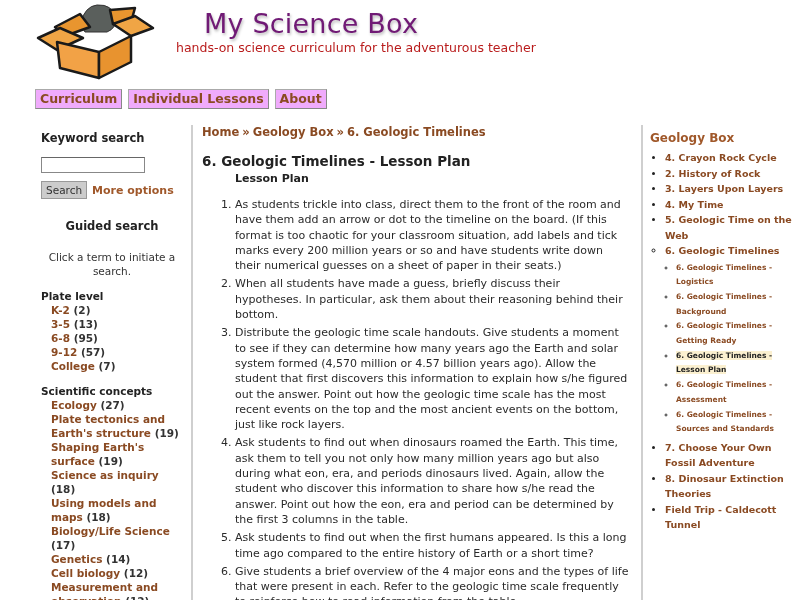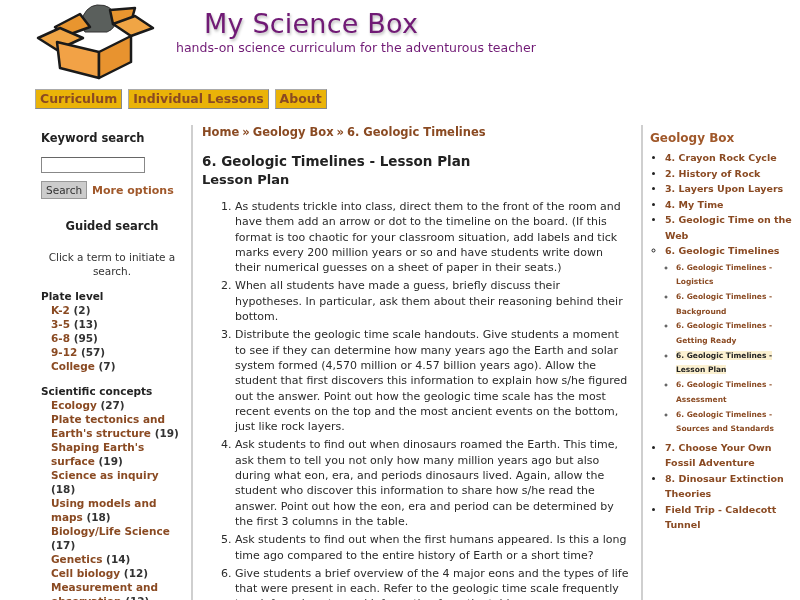--- a/index.html
+++ b/index.html
@@ -3,24 +3,24 @@
   <meta charset="utf-8">
   <style>
     * { box-sizing: border-box; margin: 0; padding: 0; }
     html, body { width: 800px; height: 600px; overflow: hidden; background: #ffffff; }
     body { font-family: "DejaVu Sans", sans-serif; color: #222; position: relative; }
     a { color: #8a4a22; text-decoration: none; }
 
     
     .logo { position: absolute; left: 35px; top: 2px; width: 125px; height: 78px; }
     .site-title { position: absolute; left: 192px; top: 8px; font-size: 27px; color: #701a75; letter-spacing: 0.2px; text-shadow: 1px 2px 3px #bbb; font-family: "DejaVu Sans", sans-serif; margin-left: 12px; }
-    .site-tagline { position: absolute; left: 176px; top: 40px; font-size: 12.5px; color: #701a75; }
+    .site-tagline { position: absolute; left: 176px; top: 40px; font-size: 12.5px; color: #b91c1c; }
 
     .topnav { position: absolute; left: 35px; top: 89px; display: flex; gap: 6px; }
-    .topnav .navbtn { display: inline-block; padding: 1px 4px 2px; font-size: 12.5px; font-weight: bold; color: #8a4a22; background: #eab308; border: 1px solid #aaa; border-right-color: #888; border-bottom-color: #888; }
+    .topnav .navbtn { display: inline-block; padding: 1px 4px 2px; font-size: 12.5px; font-weight: bold; color: #8a4a22; background: #f0abfc; border: 1px solid #aaa; border-right-color: #888; border-bottom-color: #888; }
 
     
     .left { position: absolute; left: 41px; top: 131px; width: 142px; font-size: 10.5px; }
     .left h3 { font-size: 11.5px; font-weight: bold; color: #222; }
     .kw-input { display: block; margin-top: 12px; width: 104px; height: 16px; border: 1px solid #888; border-top-color: #666; background: #fff; }
     .search-row { margin-top: 8px; display: flex; align-items: center; gap: 5px; }
     .search-btn { font-size: 10.5px; padding: 2px 4px; background: #ccc; border: 1px solid #999; color: #333; font-family: "DejaVu Sans", sans-serif; }
     .more-options { font-weight: bold; color: #a0582a; font-size: 11px; }
     .guided { margin-top: 20px; text-align: center; }
     .guided-desc { margin-top: 17px; line-height: 14px; color: #333; }
@@ -32,21 +32,21 @@
     .group li .cnt { color: #333; }
 
     
     .divider { position: absolute; width: 2px; background: #cfcfcf; }
 
     
     .main { position: absolute; left: 202px; top: 125px; width: 428px; }
     .breadcrumb { font-size: 11.5px; font-weight: bold; color: #8a4a22; }
     .breadcrumb .sep { color: #8a4a22; margin: 0 3px; }
     .page-title { margin-top: 14px; font-size: 13.5px; font-weight: bold; color: #222; }
-    .subtitle { margin-top: 3px; font-size: 13px; font-weight: bold; color: #222; }
+    .subtitle { margin-top: 3px; font-size: 11px; font-weight: bold; color: #222; margin-left: 33px; }
     .steps { margin-top: 12px; padding-left: 33px; font-size: 11px; line-height: 15.3px; color: #2a2a2a; }
     .steps li { margin-bottom: 3px; }
 
     
     .right { position: absolute; left: 650px; top: 131px; width: 142px; font-size: 9.5px; }
     .right h3 { font-size: 12px; font-weight: bold; color: #a0582a; margin-bottom: 5px; }
     .right ul.lvl1 { list-style: disc; padding-left: 15px; }
     .right ul.lvl1 > li { font-weight: bold; color: #222; line-height: 15.5px; }
     .right ul.lvl1 > li > a { color: #8a4a22; }
     .right ul.lvl1 > li.open { list-style: circle; }

